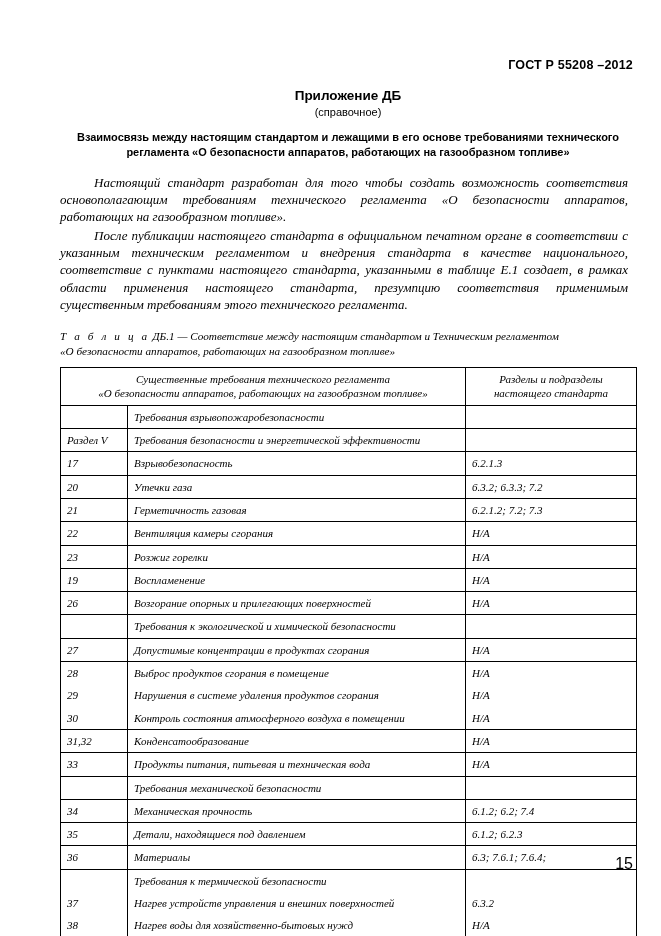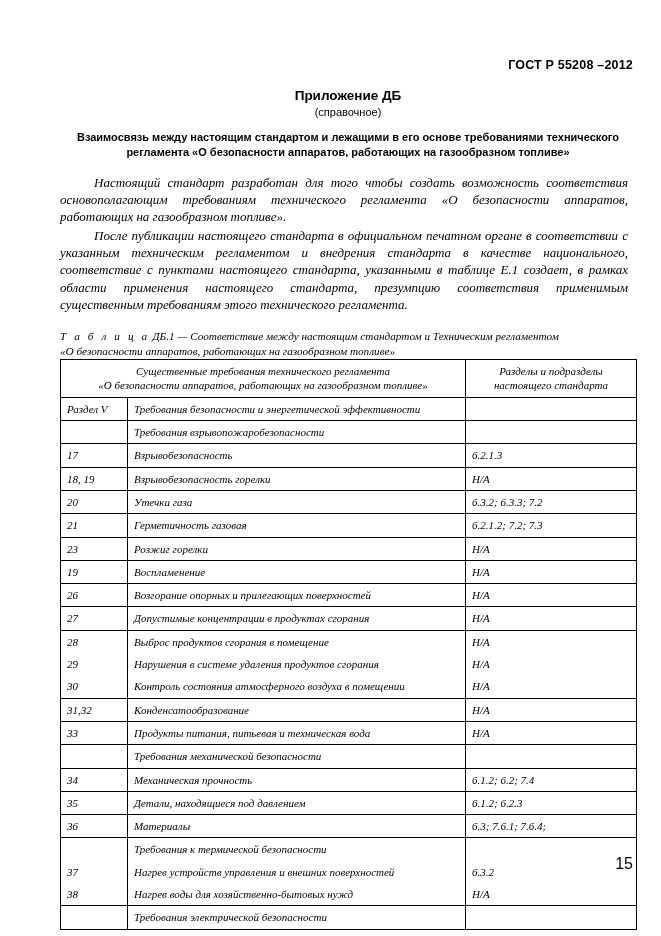--- a/index.html
+++ b/index.html
@@ -67,21 +67,21 @@
     line-height: 1.32;
     text-align: justify;
     text-indent: 34px;
     margin: 0 8px 2px 0;
   }
   .table-caption {
     font-family: "Liberation Serif", serif;
     font-style: italic;
     font-size: 11.2px;
     line-height: 1.35;
-    margin: 16px 0 0 0;
+    margin: 16px 0 8px 0;
   }
   .table-caption .spaced {
     letter-spacing: 2.6px;
   }
   table.main {
     border-collapse: collapse;
     width: 576px;
     table-layout: fixed;
     font-family: "Liberation Serif", serif;
     font-style: italic;
@@ -154,63 +154,68 @@
           </th>
           <th>
             <span class="hdr-line">Разделы и подразделы</span>
             <span class="hdr-line">настоящего стандарта</span>
           </th>
         </tr>
       </thead>
       <tbody>
 
         <tr>
+          <td class="num"></td>
+          <td>Требования взрывопожаробезопасности</td>
+          <td></td>
+        </tr>
+        <tr>
           <td class="num">Раздел V</td>
           <td>Требования безопасности и энергетической эффективности</td>
-          <td></td>
-        </tr>
-        <tr>
-          <td class="num"></td>
-          <td>Требования взрывопожаробезопасности</td>
           <td></td>
         </tr>
         <tr>
           <td class="num">17</td>
           <td>Взрывобезопасность</td>
           <td>6.2.1.3</td>
         </tr>
         <tr>
-          <td class="num">18, 19</td>
-          <td>Взрывобезопасность горелки</td>
-          <td>Н/А</td>
-        </tr>
-        <tr>
           <td class="num">20</td>
           <td>Утечки газа</td>
           <td>6.3.2; 6.3.3; 7.2</td>
         </tr>
         <tr>
           <td class="num">21</td>
           <td>Герметичность газовая</td>
           <td>6.2.1.2; 7.2; 7.3</td>
         </tr>
         <tr>
+          <td class="num">22</td>
+          <td>Вентиляция камеры сгорания</td>
+          <td>Н/А</td>
+        </tr>
+        <tr>
           <td class="num">23</td>
           <td>Розжиг горелки</td>
           <td>Н/А</td>
         </tr>
         <tr>
           <td class="num">19</td>
           <td>Воспламенение</td>
           <td>Н/А</td>
         </tr>
         <tr>
           <td class="num">26</td>
           <td>Возгорание опорных и прилегающих поверхностей</td>
           <td>Н/А</td>
+        </tr>
+        <tr>
+          <td class="num"></td>
+          <td>Требования к экологической и химической безопасности</td>
+          <td></td>
         </tr>
         <tr>
           <td class="num">27</td>
           <td>Допустимые концентрации в продуктах сгорания</td>
           <td>Н/А</td>
         </tr>
 
         <tr class="nb-first">
           <td class="num">28</td>
           <td>Выброс продуктов сгорания в помещение</td>

